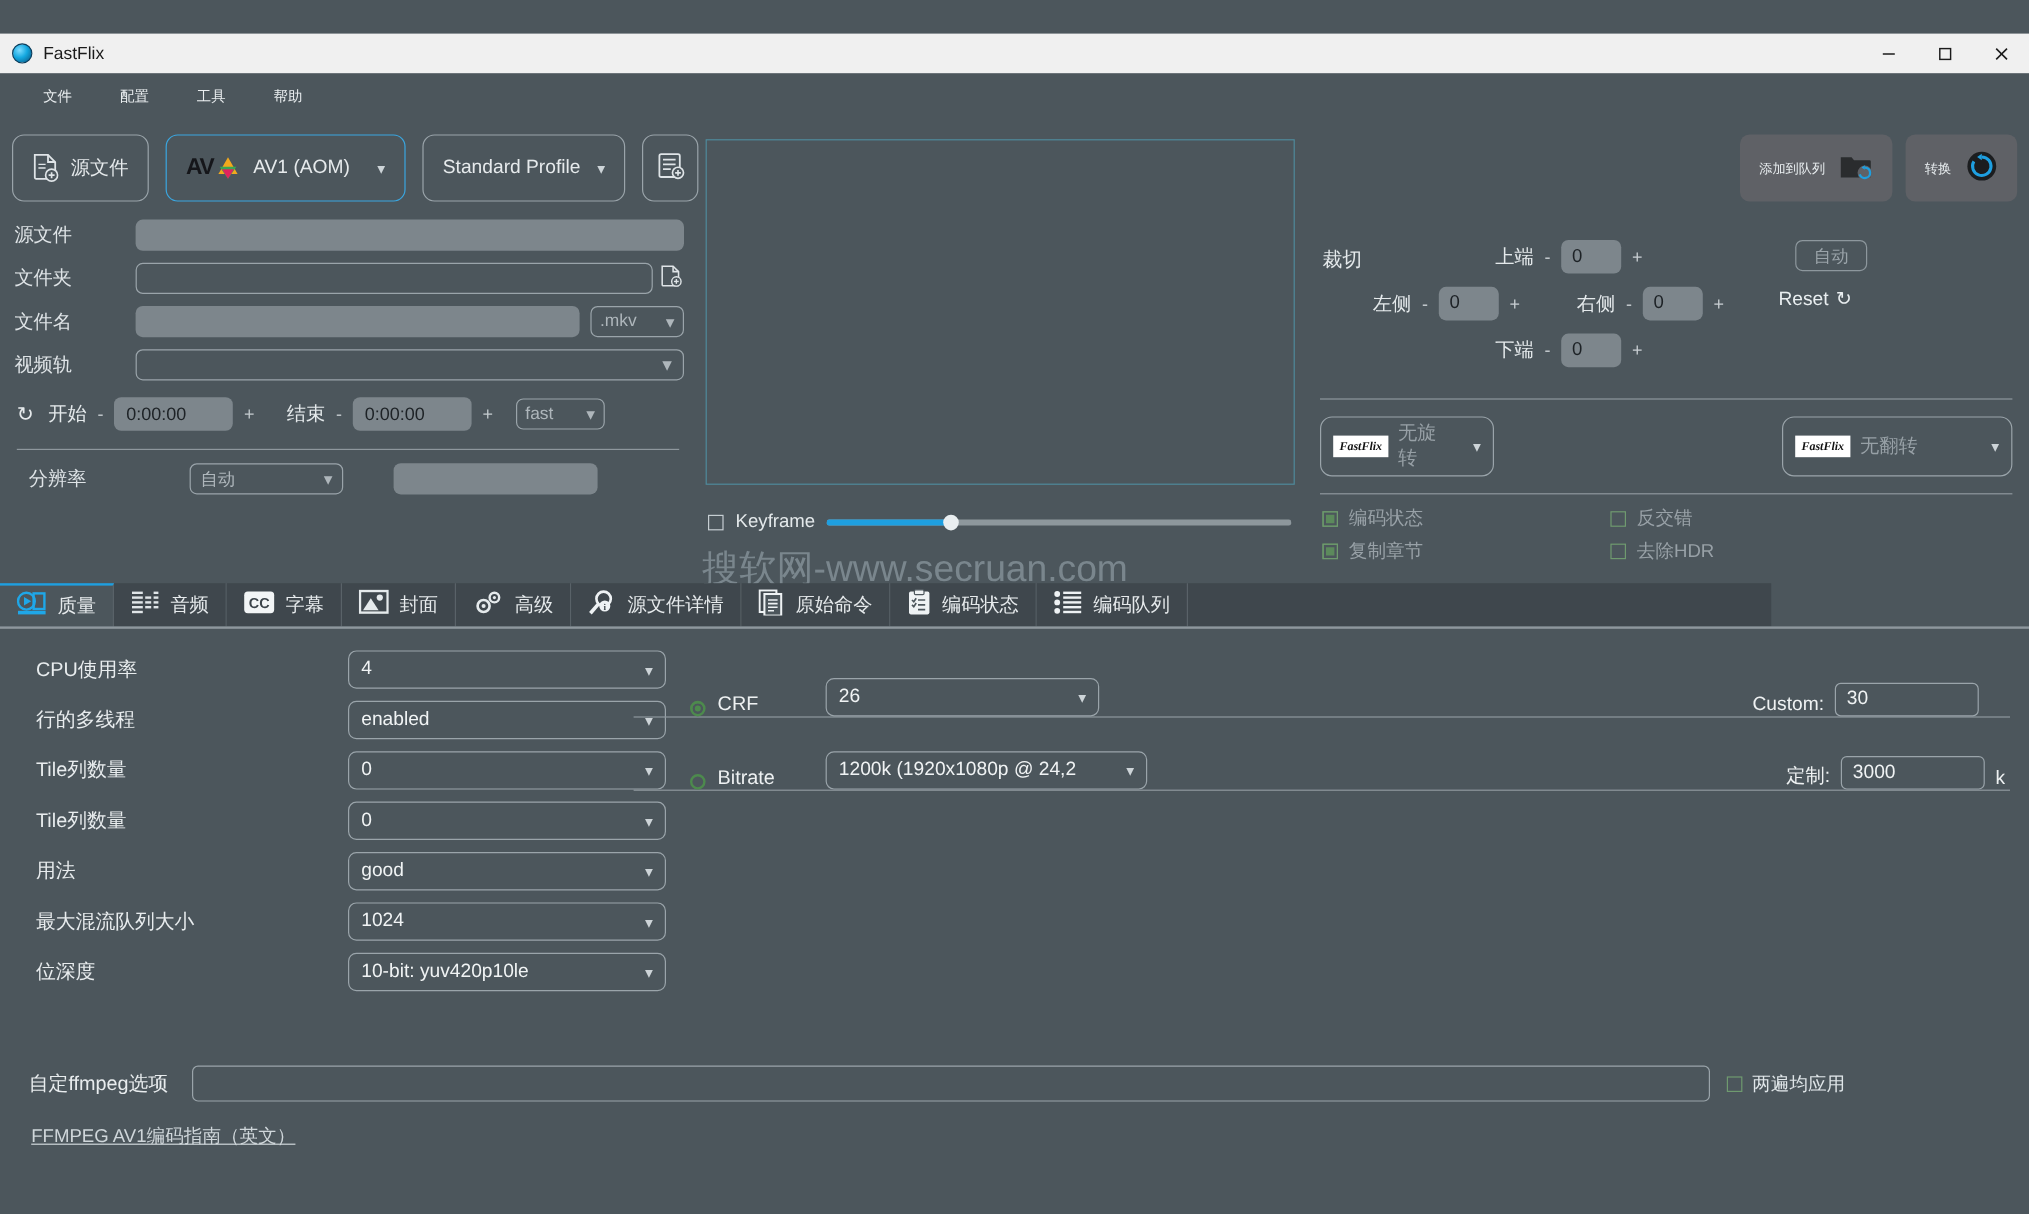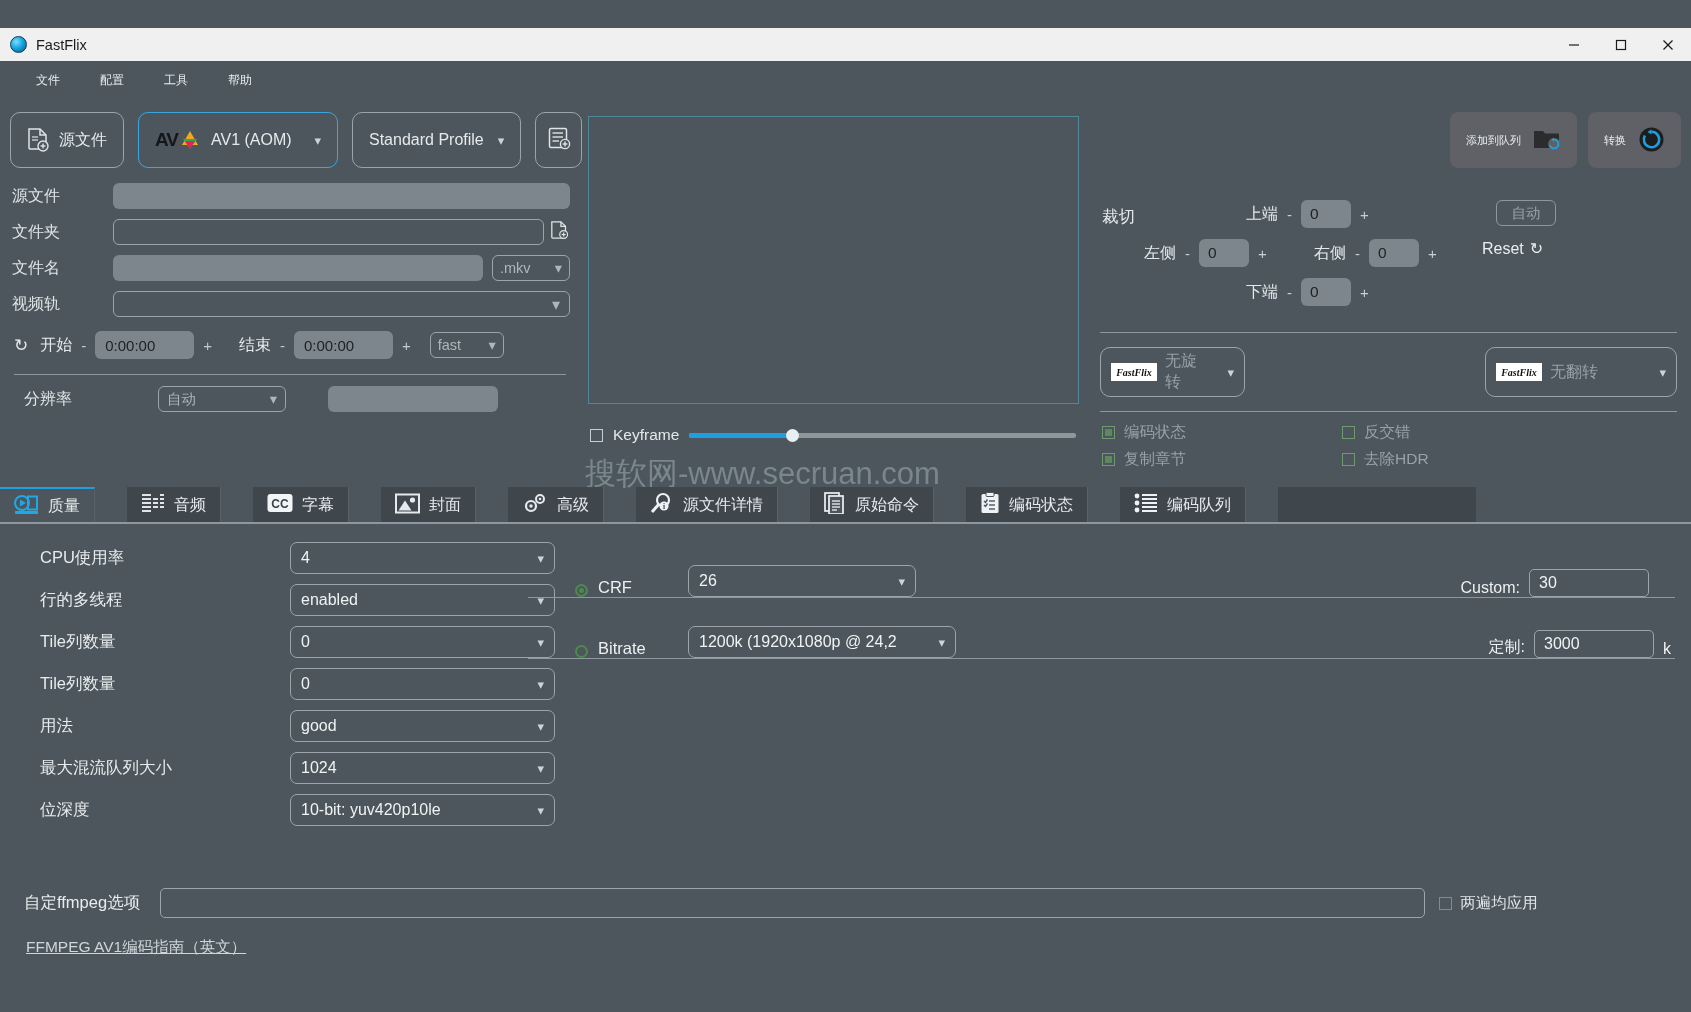--- a/index.html
+++ b/index.html
@@ -129,32 +129,32 @@
   .chk-lbl { color:#98a1a7; font-size:15.5px; }
 
   
   .watermark {
     position:absolute; left:585px; top:425px; font-size:31px; color:#7e8b92;
     font-family:"Liberation Sans", sans-serif; letter-spacing:0px; opacity:.92;
   }
 
   
   .tabbar { position:absolute; left:0; top:458px; width:1476px; height:38px; display:flex;
-    align-items:center;gap:32px; }
+    align-items:flex-start; }
   .tab { height:36px; display:flex; align-items:center; gap:9px; padding: 0 14px;
     background:#3f474d; border-right:1px solid #596268; color:#e6eaec; font-size:16px; }
   .tab.active { background:#4c565c; border-top:2px solid #1e9fe0; }
   .tabs-fill { flex:1; height:36px; background:#3f474d; }
   .tab-underline { position:absolute; left:0; top:494px; width:1691px; height:2px; background:#8e979d; }
 
   
   .content { position:absolute; left:0; top:497px; width:1691px; height:420px; background:#4c565c; }
   .left-col { position:absolute; left:0; top:12px; width:565px; }
   .srow { display:flex; align-items:center; height:42px; }
-  .slabel { width:290px; padding-left:40px; color:#e8ecee; font-size:16.5px; }
+  .slabel { width:290px; padding-left:30px; color:#e8ecee; font-size:16.5px; }
   .sselect { width:265px; height:32px; border:1px solid #9aa4aa; border-radius:7px;
     display:flex; align-items:center; justify-content:space-between; padding:0 10px;
     color:#f0f3f4; font-size:16px; }
 
   .right-col { position:absolute; left:575px; top:12px; width:1110px; }
   .qrow { display:flex; align-items:flex-end; height:60px; }
   .radio { width:13px; height:13px; border-radius:50%; border:2px solid #4d8a4d; margin-right:10px; }
   .radio.on { box-shadow: inset 0 0 0 2px #4c565c; background:#4d8a4d; }
   .qname { color:#eef1f2; font-size:16.5px; width:90px; }
   .qselect { height:32px; border:1px solid #9aa4aa; border-radius:7px; display:flex;

